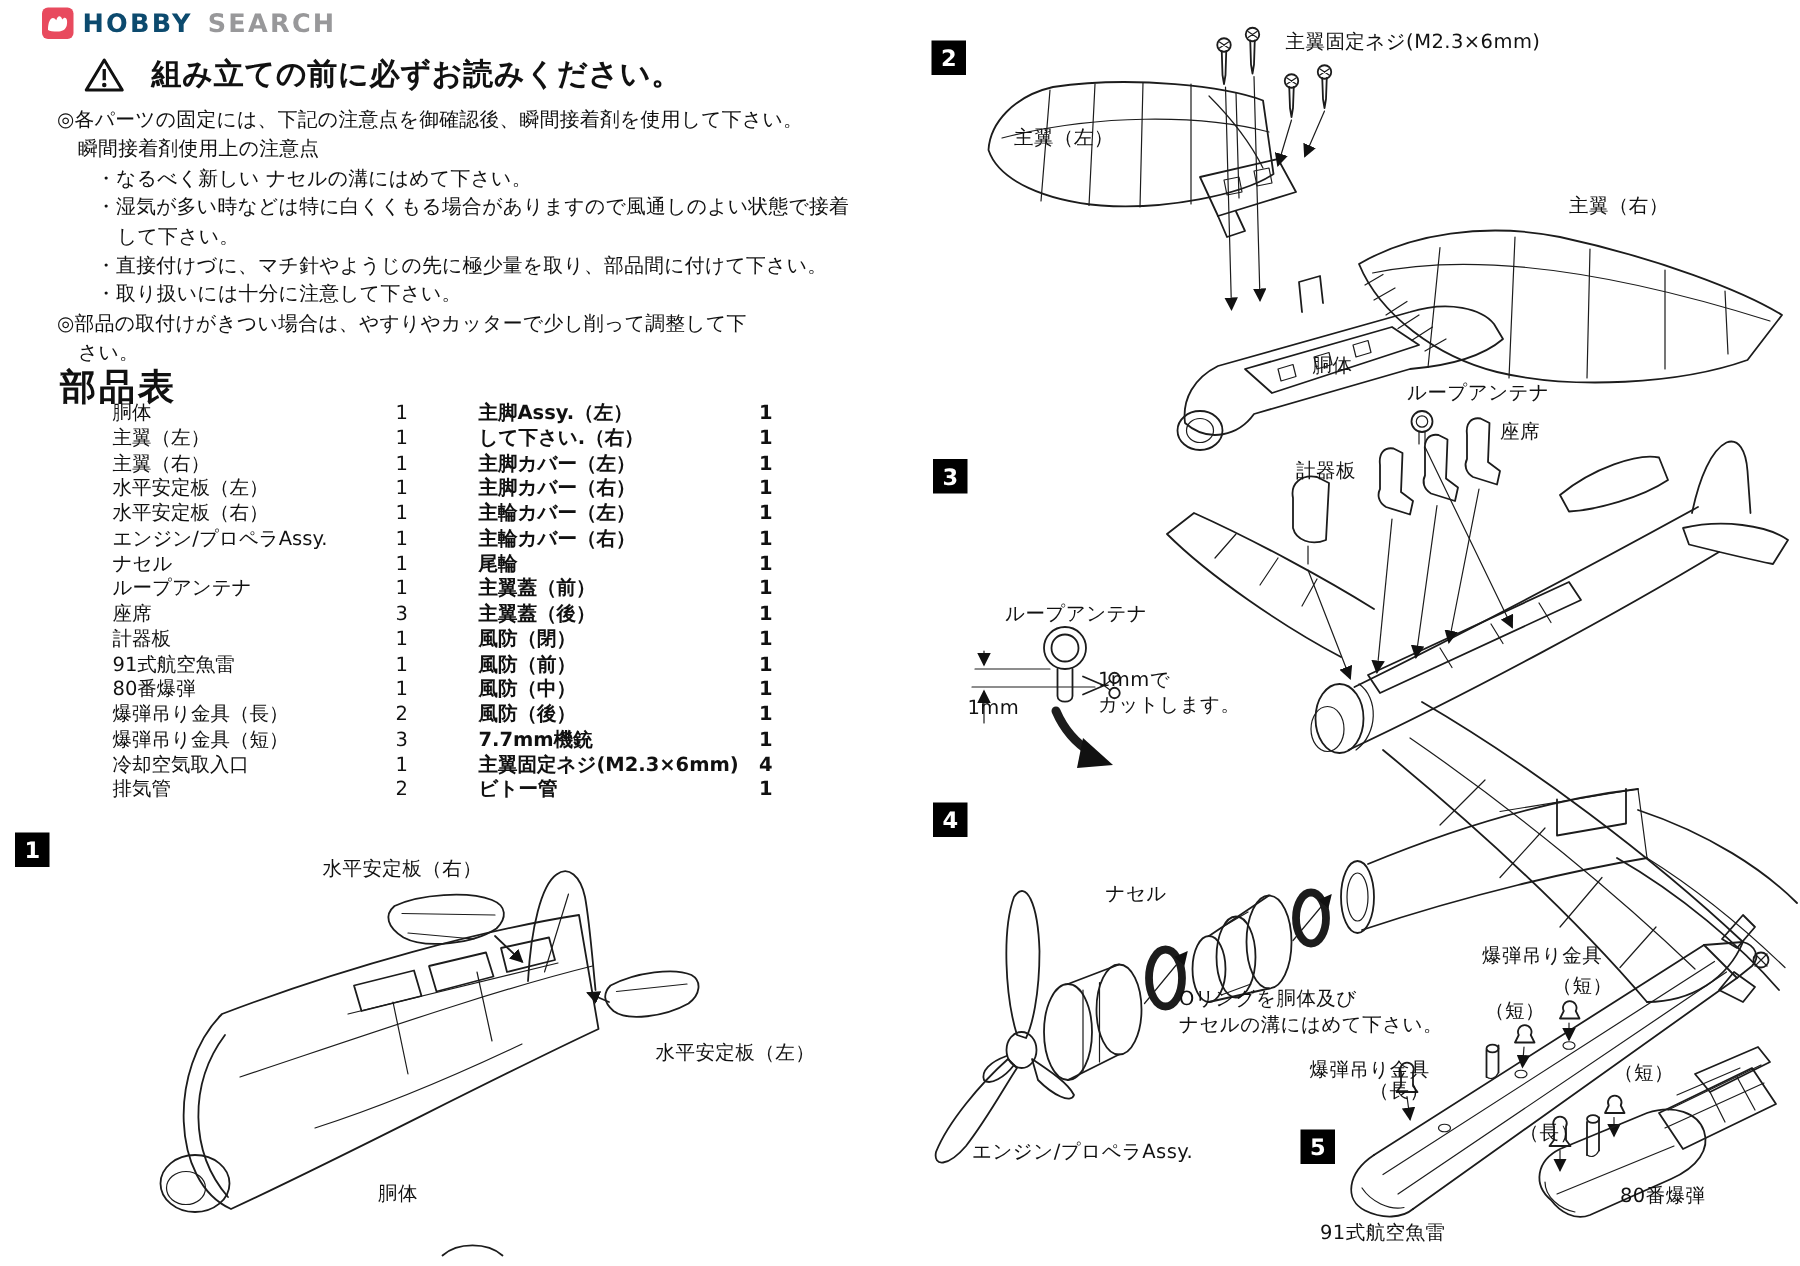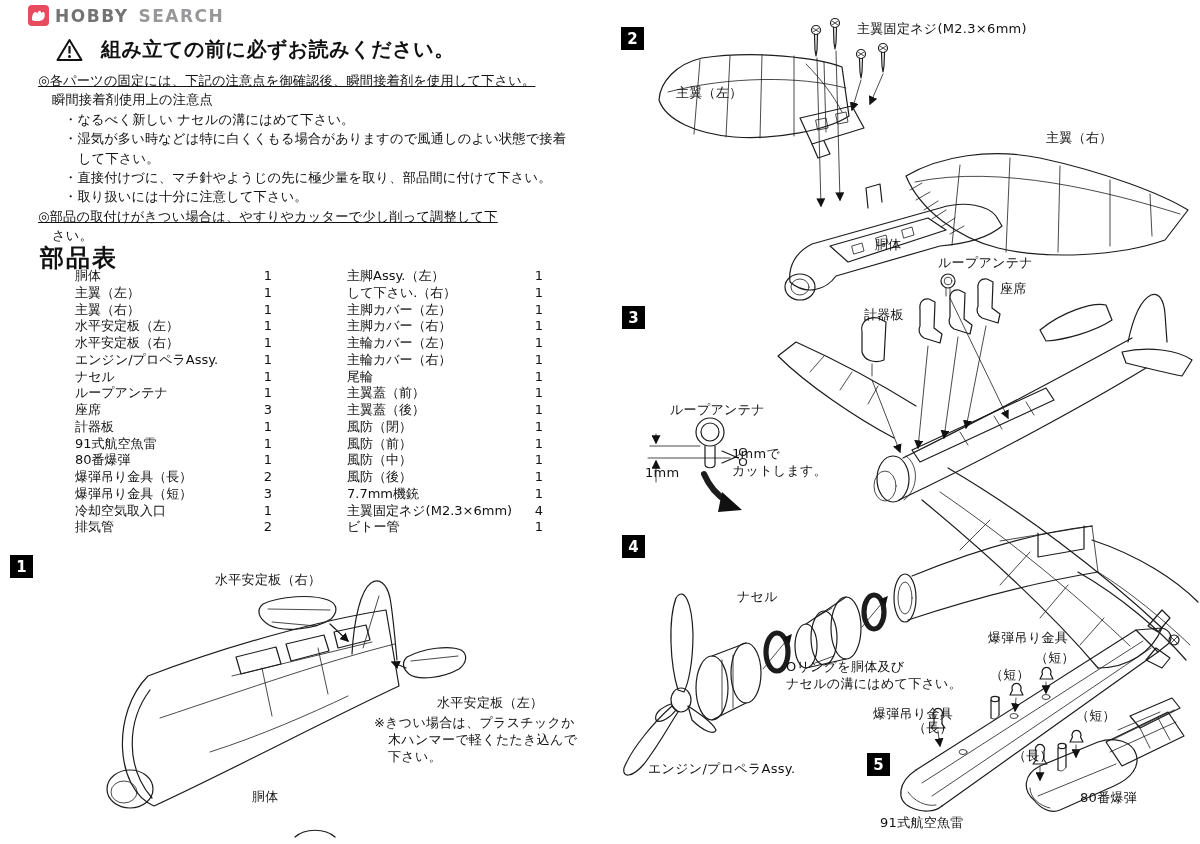--- a/index.html
+++ b/index.html
@@ -2,36 +2,36 @@
 <html lang="ja"><head>
 <meta charset="utf-8">
 <style>
   html,body{margin:0;padding:0;background:#fff;}
   body{width:1200px;height:844px;overflow:hidden;font-family:"DejaVu Sans","Liberation Sans",sans-serif;color:#111;}
   #page{position:relative;width:1200px;height:844px;background:#fff;overflow:hidden;}
 
   
   #logo{position:absolute;left:28px;top:5px;display:flex;align-items:center;gap:6px;}
   #logo .mark{width:21px;height:21px;background:#e84a5e;border-radius:4px;display:flex;align-items:center;justify-content:center;}
-  #logo .t1{color:#737373;font-weight:bold;font-size:17px;letter-spacing:1.5px;}
+  #logo .t1{color:#0c4a6e;font-weight:bold;font-size:17px;letter-spacing:1.5px;}
   #logo .t2{color:#98989a;font-weight:bold;font-size:17px;letter-spacing:1.5px;margin-left:4px;}
 
   
   #notice{position:absolute;left:38px;top:36px;width:565px;}
   #notice .head{display:flex;align-items:center;gap:18px;margin-left:18px;margin-bottom:8px;}
   #notice .head .ht{font-size:20px;font-weight:bold;letter-spacing:0.5px;}
   .nline{font-size:13.2px;line-height:19.4px;white-space:nowrap;letter-spacing:0.2px;}
-  .ind0{padding-left:0;text-decoration:underline;} .ind1{padding-left:14px;} .ind2{padding-left:26px;} .ind3{padding-left:40px;}
+  .ind0{padding-left:0;} .ind1{padding-left:14px;} .ind2{padding-left:26px;} .ind3{padding-left:40px;}
 
   
   #parts-title{position:absolute;left:40px;top:242px;font-size:24px;font-weight:600;letter-spacing:2px;}
   #parts{position:absolute;left:75px;top:268px;width:460px;}
   .pcol{position:absolute;top:0;}
   .pcol.l{left:0;width:197px;}
-  .pcol.r{left:272px;width:196px;}
+  .pcol.r{left:244px;width:196px;font-weight:bold;}
   .prow{display:flex;justify-content:space-between;height:16.75px;font-size:13px;line-height:16.5px;white-space:nowrap;}
   .pqty{padding-left:6px;}
 
   
   .stepnum{position:absolute;width:23px;height:23px;background:#000;color:#fff;font-weight:bold;font-size:15px;display:flex;align-items:center;justify-content:center;}
 
   
   .lbl{position:absolute;font-size:13px;line-height:17px;white-space:nowrap;letter-spacing:0.3px;}
   .lbl .hang{padding-left:14px;}
 
@@ -403,25 +403,20 @@
   </div>
 
   <div class="stepnum" style="left:10px;top:555px;">1</div>
   <div class="stepnum" style="left:621px;top:27px;">2</div>
   <div class="stepnum" style="left:622px;top:306px;">3</div>
   <div class="stepnum" style="left:622px;top:535px;">4</div>
   <div class="stepnum" style="left:867px;top:753px;">5</div>
 
   <div class="lbl" style="left:215px;top:571px;">水平安定板（右）</div>
   <div class="lbl" style="left:437px;top:694px;">水平安定板（左）</div>
-  <div class="lbl" style="left:374px;top:714px;">
-    <div>※きつい場合は、プラスチックか</div>
-    <div class="hang">木ハンマーで軽くたたき込んで</div>
-    <div class="hang">下さい。</div>
-  </div>
   <div class="lbl" style="left:252px;top:788px;">胴体</div>
 
   <div class="lbl" style="left:857px;top:20px;">主翼固定ネジ(M2.3×6mm)</div>
   <div class="lbl" style="left:676px;top:84px;">主翼（左）</div>
   <div class="lbl" style="left:1046px;top:129px;">主翼（右）</div>
   <div class="lbl" style="left:875px;top:236px;">胴体</div>
 
   <div class="lbl" style="left:938px;top:254px;">ループアンテナ</div>
   <div class="lbl" style="left:1000px;top:280px;">座席</div>
   <div class="lbl" style="left:864px;top:306px;">計器板</div>

